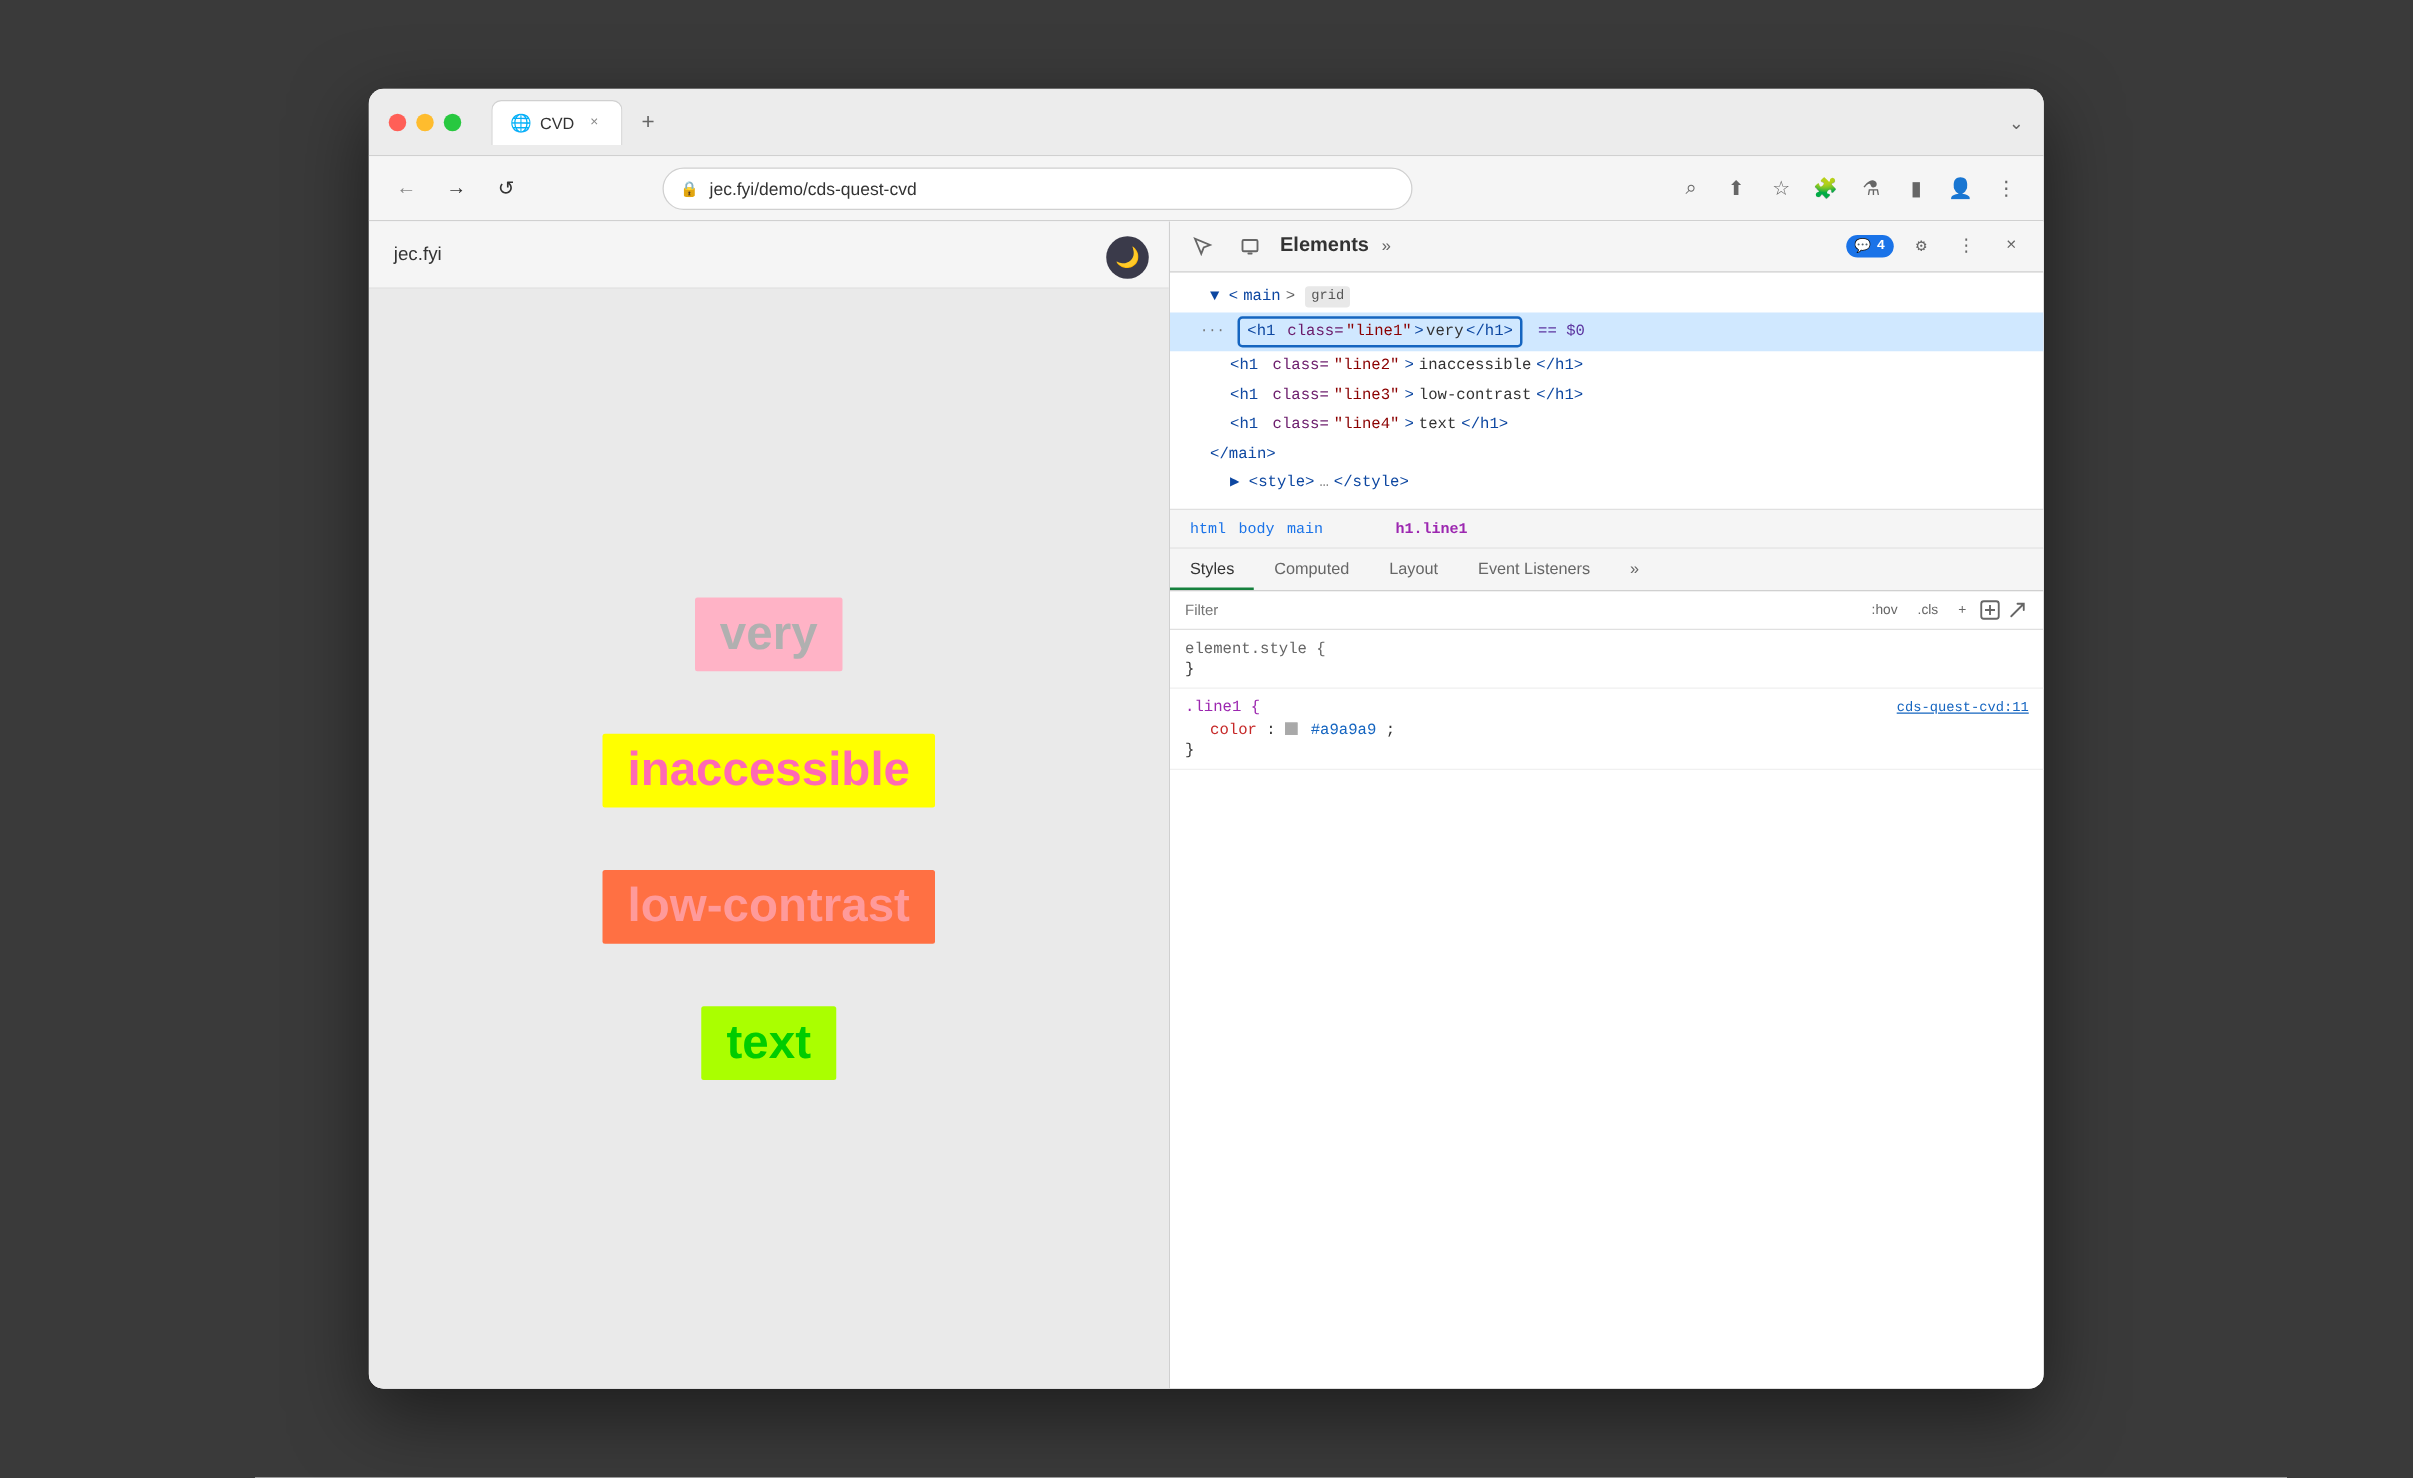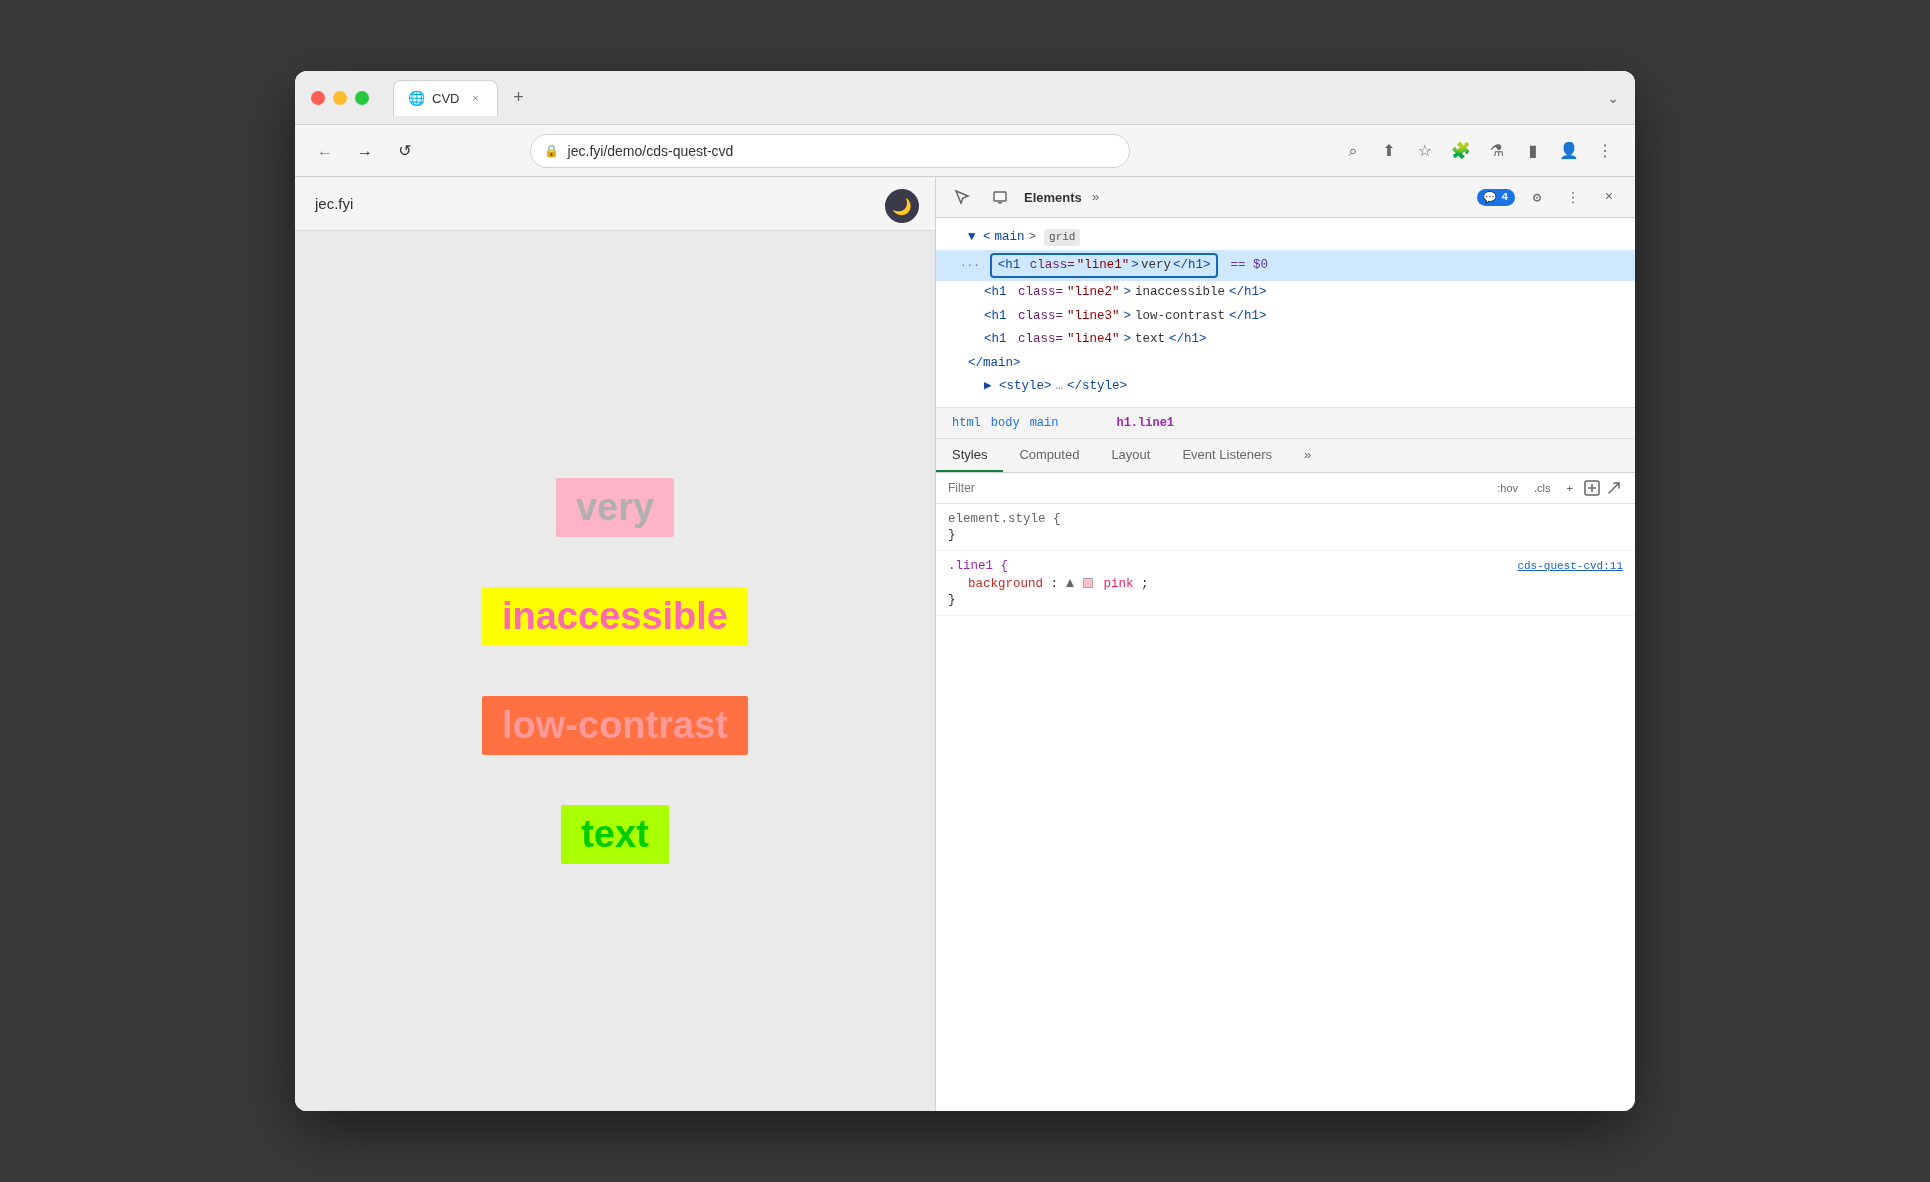--- a/index.html
+++ b/index.html
@@ -275,21 +275,21 @@
       align-items: center;
       justify-content: center;
       cursor: pointer;
       border-radius: 4px;
       color: #666;
       font-size: 14px;
     }
 
     .devtools-tab-active {
       font-family: -apple-system, BlinkMacSystemFont, sans-serif;
-      font-size: 13px;
+      font-size: 16px;
       font-weight: 600;
       color: #333;
     }
 
     .devtools-more {
       font-size: 13px;
       color: #666;
     }
 
     .devtools-right-tools {
@@ -675,33 +675,30 @@
           <div class="rule-selector element-style">element.style {</div>
           <div class="rule-brace">}</div>
         </div>
 
         <div class="style-rule">
           <div style="display:flex; justify-content:space-between; align-items:baseline;">
             <span class="rule-selector">.line1 {</span>
             <span class="rule-source">cds-quest-cvd:11</span>
           </div>
 
-
           <div class="rule-property">
-            <span class="prop-name">background</span>
+            <span class="prop-name">color</span>
             <span class="prop-colon">: </span>
             <span>
-              <span style="display:inline-block; width:0; height:0; border-left:4px solid transparent; border-right:4px solid transparent; border-bottom:8px solid #666; margin-right:2px; vertical-align:middle;"></span>
+              <span class="color-swatch" style="background:#a9a9a9;"></span>
             </span>
-            <span>
-              <span class="color-swatch" style="background:#ffc0cb;"></span>
-            </span>
-            <span class="prop-value-pink">pink</span>
+            <span class="prop-value">#a9a9a9</span>
             <span class="prop-colon">;</span>
           </div>
+
 
           <div class="rule-brace">}</div>
         </div>
       </div>
 
     </div>
   </div>
 </div>
 
 </body></html>

